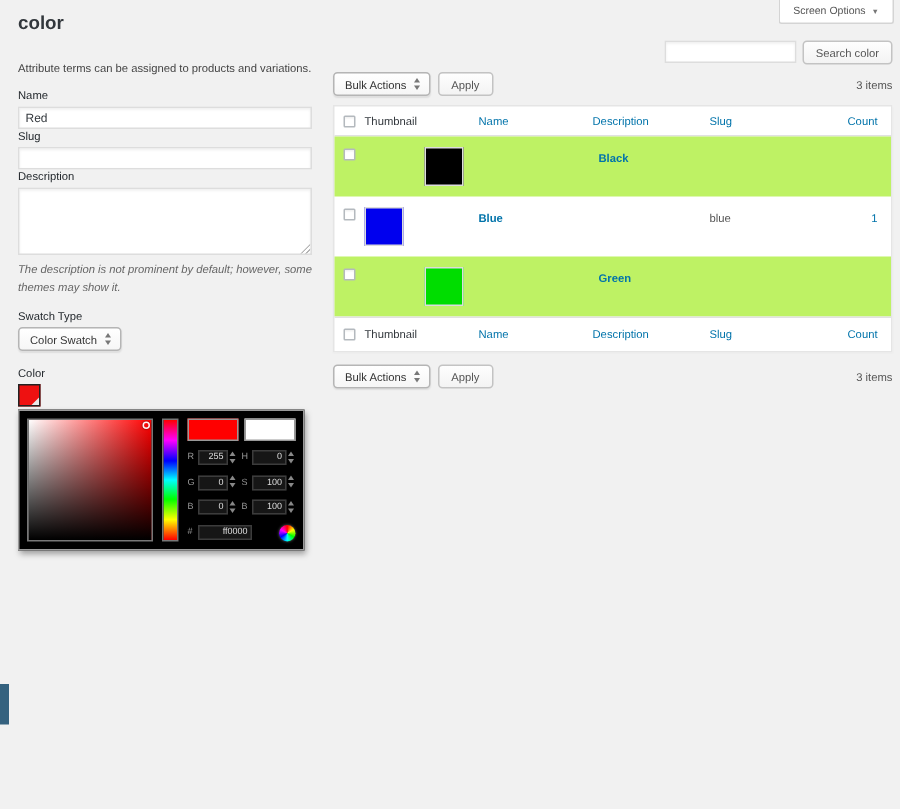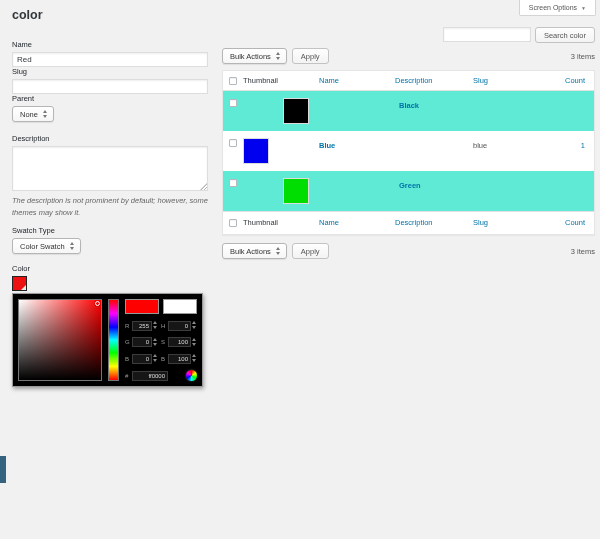--- a/index.html
+++ b/index.html
@@ -166,21 +166,21 @@
   .col-head { font-size:7.5px; color:#32373c; }
   .col-link { font-size:7.5px; color:#0073aa; text-decoration:none; cursor:pointer; }
   .count-col { text-align:right; padding-right:9px; }
   .cb { padding-left:6px; }
   .cbx {
     display:inline-block; width:8px; height:8px; background:#fff;
     border:1px solid #b4b9be; border-radius:1px;
     box-shadow:inset 0 1px 1px rgba(0,0,0,.06); cursor:pointer; vertical-align:top; margin-top:1px;
   }
   .trow { min-height:40px; padding-top:7px; }
-  .trow.alt { background:#5eead4;gap:40px; }
+  .trow.alt { background:#bef264;gap:40px; }
   .thumb { display:inline-block; width:26px; height:26px; border:1px solid #dcdcdc; }
   .tcell { display:block; padding-top:3px; }
   .term-name { font-weight:bold; color:#0073aa; text-decoration:none; cursor:pointer; }
   .slug-val { color:#555; }
   .count-link { color:#0073aa; text-decoration:none; cursor:pointer; }
 </style>
 </head>
 <body>
 
 <div class="page">
@@ -188,39 +188,33 @@
   <button class="screen-options">
     <span>Screen Options</span>
     <span class="so-caret">▼</span>
   </button>
 
   <h1 class="title">color</h1>
 
   <div class="columns">
 
     <div class="left-col">
+      <p class="intro">Attribute terms can be assigned to products and variations.</p>
 
 
       <div class="field">
         <label class="field-label">Name</label>
         <input class="text-input" value="Red" style="">
       </div>
 
       <div class="field">
         <label class="field-label">Slug</label>
         <input class="text-input" value="" style="">
       </div>
 
-      <div class="field mb12">
-        <label class="field-label">Parent</label>
-        <div class="wp-select">
-          <span>None</span>
-          <span class="sel-arrows"></span>
-        </div>
-      </div>
 
       <div class="field">
         <label class="field-label">Description</label>
         <div class="ta-wrap">
           <textarea class="desc-ta" style=""></textarea>
           <span class="resize-handle"></span>
         </div>
         <p class="help help-tight">The description is not prominent by default; however, some themes may show it.</p>
       </div>
 

